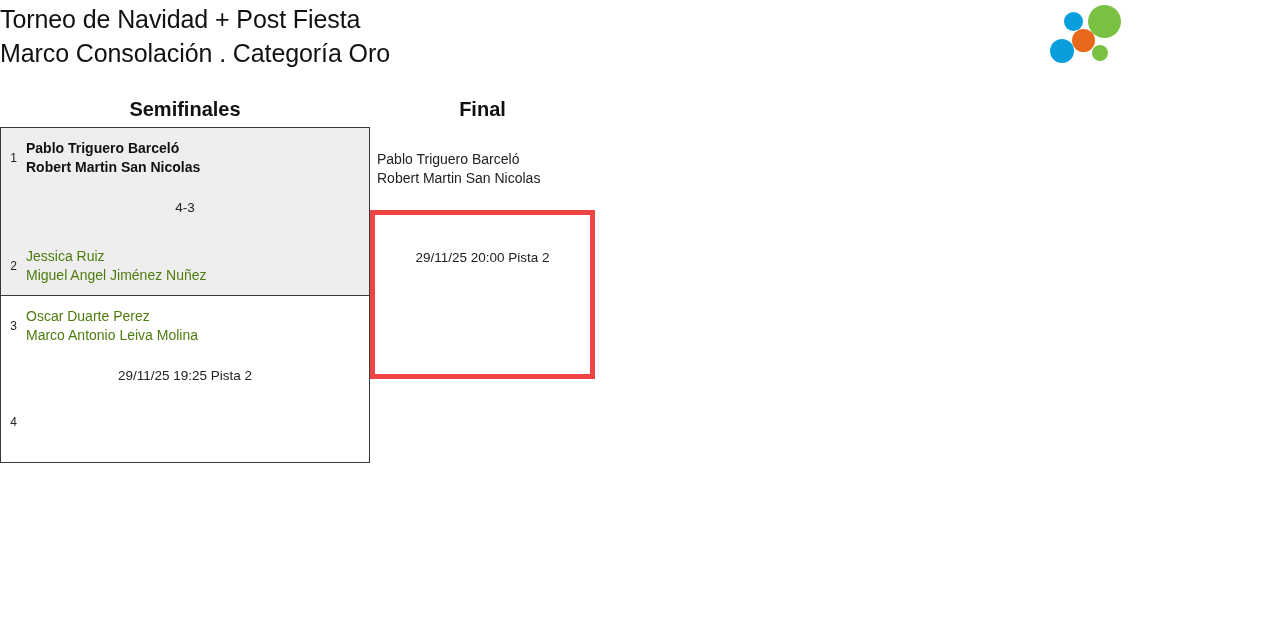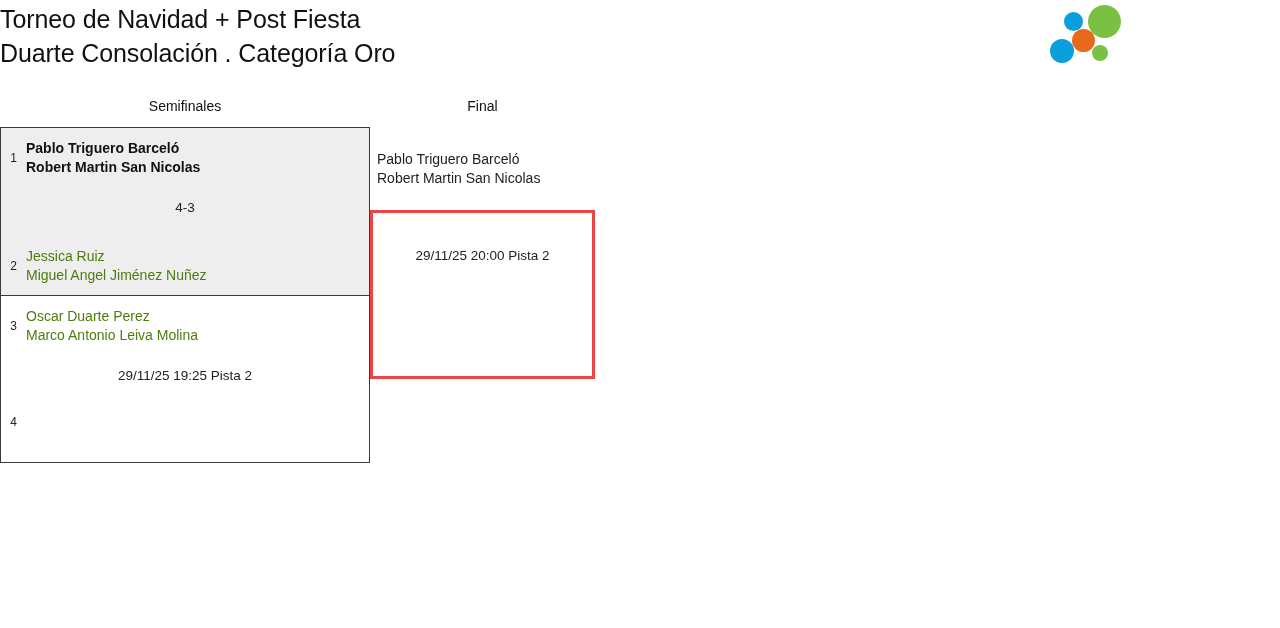--- a/index.html
+++ b/index.html
@@ -46,22 +46,22 @@
     font-size: 52px;
     font-weight: 700;
     color: #7ac143;
     letter-spacing: -1.5px;
     line-height: 62px;
   }
 
   
   .round-header {
     position: absolute;
-    font-size: 14px;
-    font-weight: 400;
+    font-size: 20px;
+    font-weight: 700;
     color: #111111;
     text-align: center;
     white-space: nowrap;
   }
   .round-header.semis { left: 0px;   top: 98px; width: 370px; }
   .round-header.final { left: 370px; top: 98px; width: 225px; }
 
   
   .match-box {
     position: absolute;
@@ -113,40 +113,40 @@
     left: 377px; top: 150px;
     font-size: 14px;
     line-height: 19px;
     color: #222222;
     white-space: pre-line;
   }
   .final-box {
     position: absolute;
     left: 370px; top: 210px;
     width: 225px; height: 169px;
-    border: 3px solid #ef4444;
+    border: 5px solid #ef4444;
     background: #ffffff;
   }
   .final-info {
     position: absolute;
     left: 0px; top: 35px;
     width: 100%;
     text-align: center;
     font-size: 13.5px;
     color: #222222;
   }
 </style>
 </head>
 <body>
 
 <div id="page">
 
   <div class="title-block">
     <div class="title-line">Torneo de Navidad + Post Fiesta</div>
-    <div class="title-line">Duarte Consolación . Categoría Oro</div>
+    <div class="title-line">Marco Consolación . Categoría Oro</div>
   </div>
 
   <div class="logo">
     <div class="logo-dots">
       <span class="dot dot-blue-top"></span>
       <span class="dot dot-green-big"></span>
       <span class="dot dot-orange"></span>
       <span class="dot dot-blue-bot"></span>
       <span class="dot dot-green-sm"></span>
     </div>

